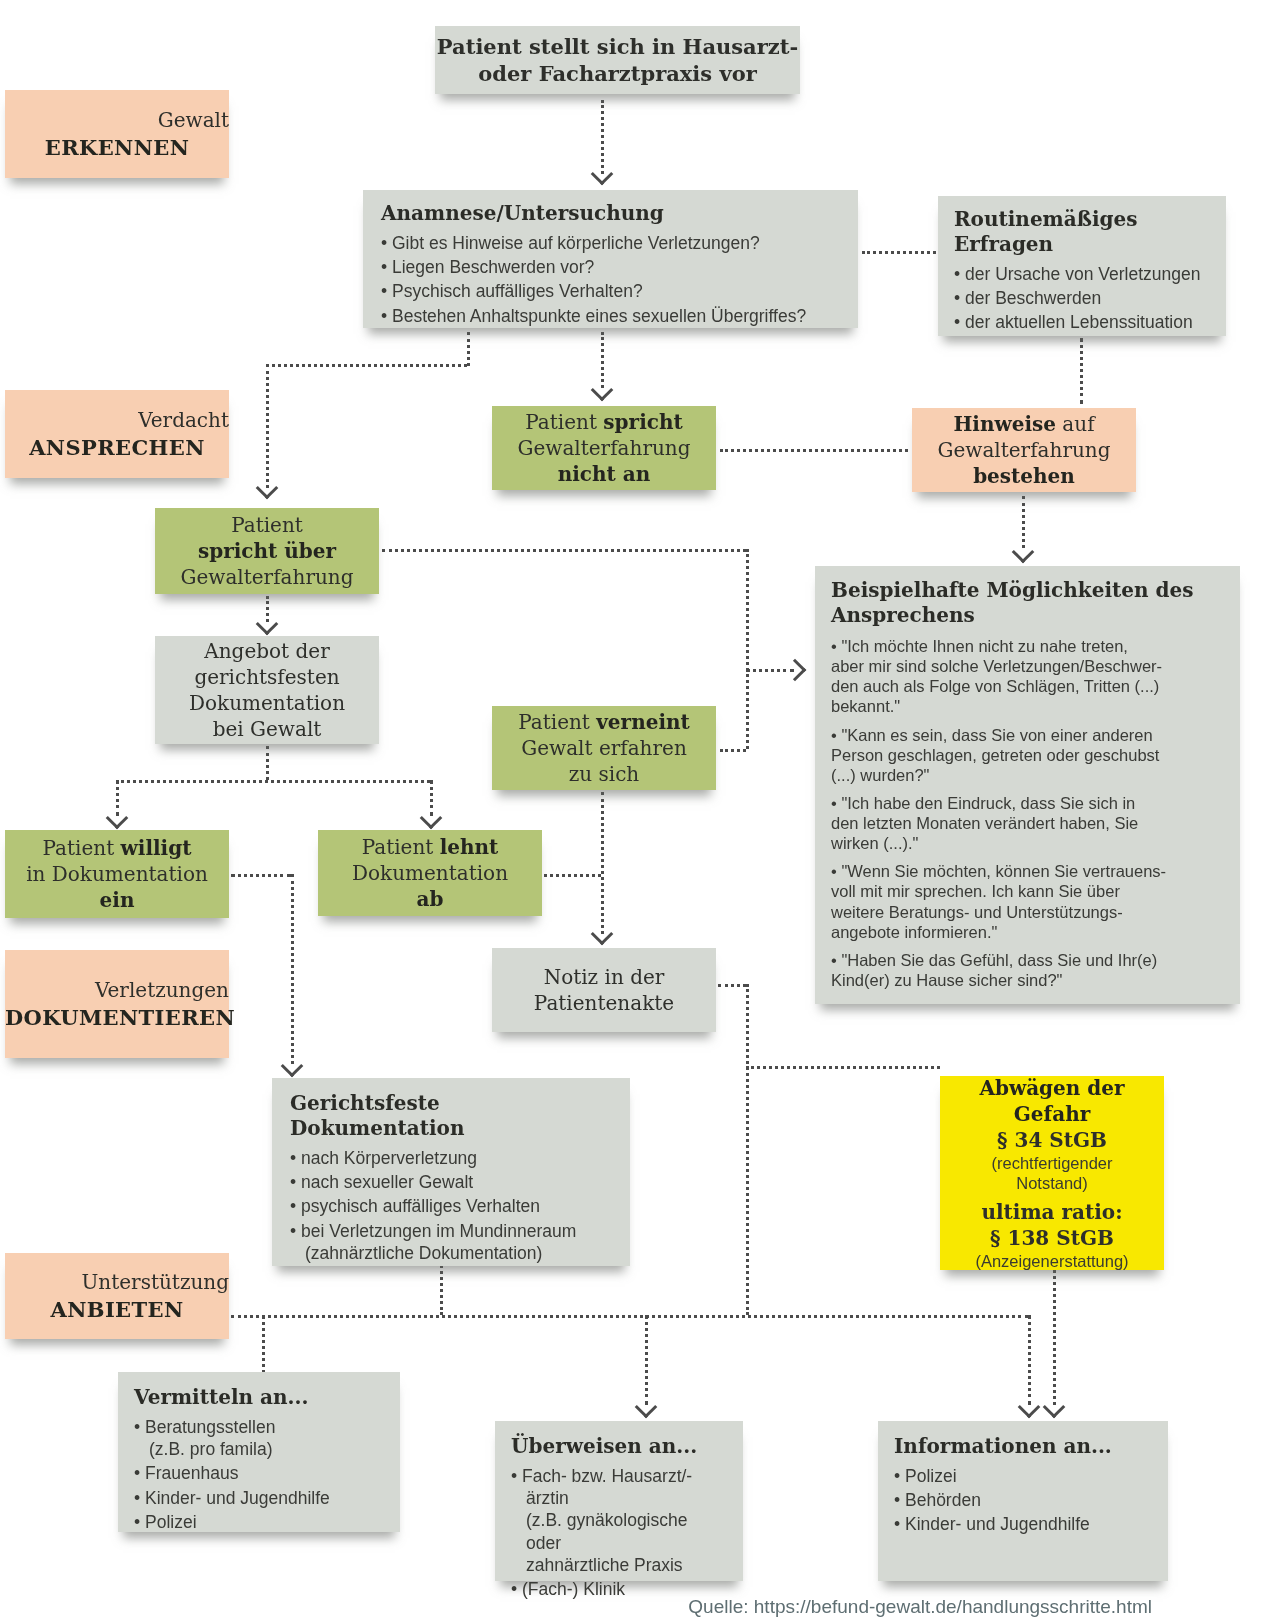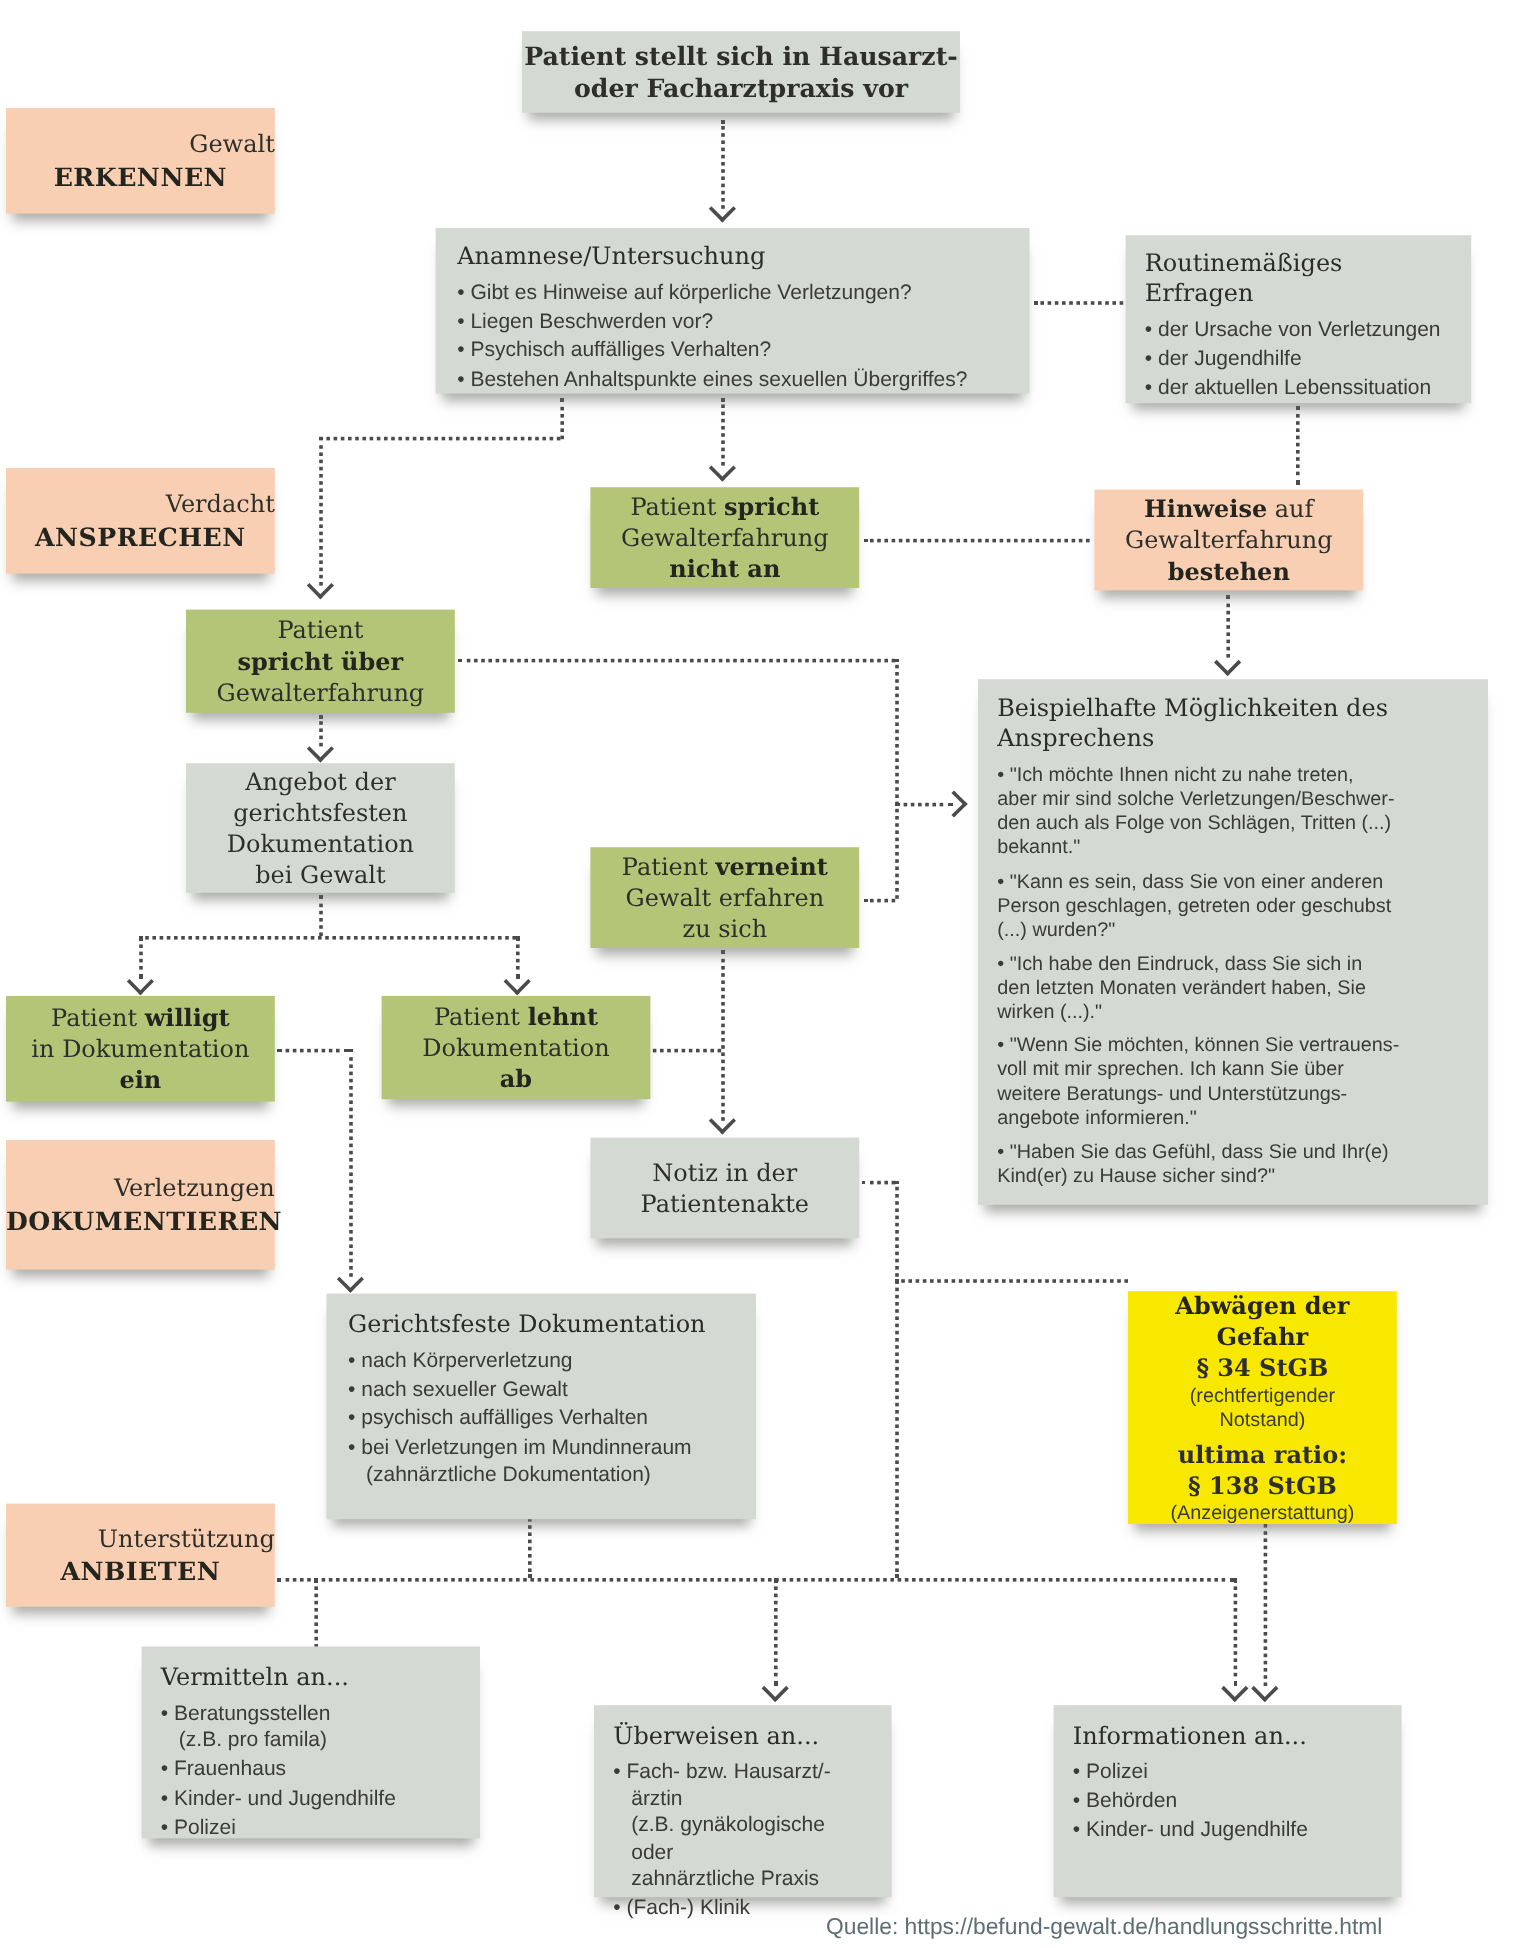--- a/index.html
+++ b/index.html
@@ -9,21 +9,21 @@
   .sh{box-shadow:0 11px 10px -5px rgba(100,104,98,.55);}
   .gray{background:#d5d9d3;}
   .peach{background:#f8cfb2;}
   .green{background:#b4c577;}
   .yellow{background:#f8e800;}
   .cbox{display:flex;flex-direction:column;justify-content:center;text-align:center;
         font-size:20px;line-height:26px;}
   .cbox b{font-weight:700;color:#24251f;}
   .label-l1{font-size:20px;line-height:27px;text-align:right;}
   .label-l2{font-size:21px;line-height:28px;font-weight:700;letter-spacing:.4px;color:#24251f;}
-  .btitle{font-weight:400;font-size:20px;line-height:25px;color:#2b2c27;margin:0 0 6px 0;}
+  .btitle{font-weight:700;font-size:20px;line-height:25px;color:#2b2c27;margin:0 0 6px 0;}
   .bullet{font-family:"Liberation Sans",sans-serif;font-size:17.5px;line-height:1.27;
           color:#3a3b37;margin:2px 0;white-space:pre-line;padding-left:15px;text-indent:-15px;}
   .bullet::before{content:"• ";}
   .quote{font-family:"Liberation Sans",sans-serif;font-size:16.5px;line-height:1.22;
          color:#3a3b37;margin:8px 0 0 0;white-space:pre-line;}
   .quote::before{content:"• ";}
   .startbox{font-weight:700;font-size:21px;line-height:27px;}
   .vl{position:absolute;width:0;border-left:3px dotted #4b4b4b;}
   .hl{position:absolute;height:0;border-top:3px dotted #4b4b4b;}
   .arrd,.arrr{position:absolute;width:13px;height:13px;border-style:solid;border-color:#4b4b4b;
@@ -113,21 +113,21 @@
     <div class="btitle">Anamnese/Untersuchung</div>
     <div class="bullet">Gibt es Hinweise auf körperliche Verletzungen?</div>
     <div class="bullet">Liegen Beschwerden vor?</div>
     <div class="bullet">Psychisch auffälliges Verhalten?</div>
     <div class="bullet">Bestehen Anhaltspunkte eines sexuellen Übergriffes?</div>
   </div>
 
   <div class="box gray sh" style="left:938px;top:178px;width:288px;height:140px;padding:11px 16px">
     <div class="btitle">Routinemäßiges Erfragen</div>
     <div class="bullet">der Ursache von Verletzungen</div>
-    <div class="bullet">der Jugendhilfe</div>
+    <div class="bullet">der Beschwerden</div>
     <div class="bullet">der aktuellen Lebenssituation</div>
   </div>
 
   <div class="box green sh cbox" style="left:492px;top:388px;width:224px;height:84px">
     <div><span>Patient </span><b>spricht</b></div>
     <div>Gewalterfahrung</div>
     <div><b>nicht an</b></div>
   </div>
 
   <div class="box peach sh cbox" style="left:912px;top:390px;width:224px;height:84px">

